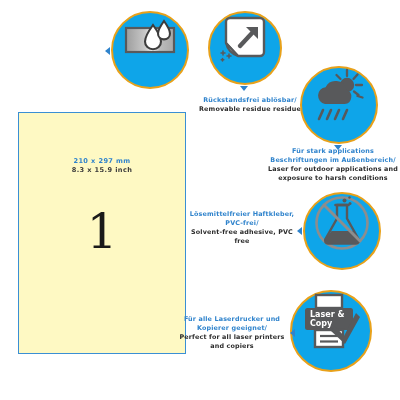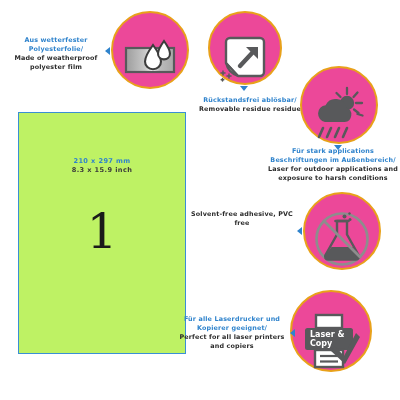--- a/index.html
+++ b/index.html
@@ -10,21 +10,21 @@
     overflow:hidden;
     position:relative;
   }
   .stage{position:absolute;left:0;top:0;width:400px;height:400px;}
 
   
   .sheet{
     position:absolute;
     left:18px;top:112px;width:168px;height:242px;
     border:1.6px solid #3a8fd4;
-    background:#bef264;
+    background:#fef9c3;
     box-sizing:border-box;
   }
   .sheet-dims{
     position:absolute;left:0;right:0;top:44px;
     text-align:center;line-height:1.35;
   }
   .dim-mm{color:#2f83cc;font-size:6.6px;font-weight:bold;letter-spacing:.4px;display:block;}
   .dim-in{color:#3a3a3a;font-size:6.6px;font-weight:bold;letter-spacing:.4px;display:block;}
   .sheet-num{
     position:absolute;left:0;right:0;top:94px;
@@ -33,23 +33,23 @@
     font-family:"DejaVu Serif", serif;
     font-weight:400;
     line-height:1;
   }
 
   
   .circle{
     position:absolute;
     border-radius:50%;
     border:2.2px solid #e8a11a;
-    background:#ec4899;
+    background:#0ea5e9;
     box-sizing:border-box;
-    display:flex;align-items:flex-end;justify-content:center;
+    display:flex;align-items:flex-start;justify-content:center;
   }
   .circle svg{display:block;}
 
   #c-weatherproof{left:111px;top:11px;width:78px;height:78px;}
   #c-removable  {left:208px;top:11px;width:74px;height:74px;}
   #c-outdoor    {left:300px;top:66px;width:78px;height:78px;}
   #c-solvent    {left:303px;top:192px;width:78px;height:78px;}
   #c-laser      {left:290px;top:290px;width:82px;height:82px;}
 
   
@@ -110,24 +110,20 @@
           <stop offset="70%" stop-color="#bdbdbd"></stop>
           <stop offset="100%" stop-color="#a8a8a8"></stop>
         </linearGradient>
       </defs>
       <rect x="3" y="15" width="48" height="24" fill="url(#filmgrad)" stroke="#58595b" stroke-width="2.2"></rect>
       <path d="M30 12 C30 12 22 23 22 28.5 C22 33 25.6 36.2 30 36.2 C34.4 36.2 38 33 38 28.5 C38 23 30 12 30 12 Z" fill="#ffffff" stroke="#3d3d3d" stroke-width="2.1"></path>
       <path d="M41 8 C41 8 35 16.5 35 20.6 C35 24 37.7 26.4 41 26.4 C44.3 26.4 47 24 47 20.6 C47 16.5 41 8 41 8 Z" fill="#ffffff" stroke="#3d3d3d" stroke-width="2.1"></path>
     </svg>
   </div>
   <div class="tri tri-left" id="a-weatherproof"></div>
-  <div class="cap" id="t-weatherproof">
-    <span class="de">Aus wetterfester Polyesterfolie/</span>
-    <span class="en">Made of weatherproof polyester film</span>
-  </div>
 
   <div class="circle" id="c-removable">
     <svg width="50" height="50" viewBox="0 0 50 50">
       <path d="M6 9 a4 4 0 0 1 4-4 h30 a4 4 0 0 1 4 4 v30 a4 4 0 0 1 -4 4 h-22 L6 30 Z" fill="#ffffff" stroke="#58595b" stroke-width="2.4" stroke-linejoin="round"></path>
       <path d="M6 30 L18 43 C12 41 7.5 37 6 30 Z" fill="#9a9a9a" stroke="#58595b" stroke-width="2" stroke-linejoin="round"></path>
       <path d="M20 33 L33 19" stroke="#58595b" stroke-width="4.4" stroke-linecap="round" fill="none"></path>
       <path d="M38 14 L38 26 L26 14 Z" fill="#58595b"></path>
       <g stroke="#58595b" stroke-width="1.5" stroke-linecap="round">
         <line x1="3" y1="38" x2="3" y2="42"></line>
         <line x1="1" y1="40" x2="5" y2="40"></line>
@@ -177,20 +173,21 @@
       <path d="M18.6 37 h20.8 L45.5 45 a3 3 0 0 1 -2.6 4.6 H15.1 a3 3 0 0 1 -2.6 -4.6 Z" fill="#58595b"></path>
       <line x1="22.5" y1="11" x2="35.5" y2="11" stroke="#58595b" stroke-width="2.6" stroke-linecap="round"></line>
       <circle cx="31.5" cy="6.5" r="2" fill="#58595b"></circle>
       <circle cx="37" cy="9.5" r="1.5" fill="#58595b"></circle>
       <circle cx="36.5" cy="3.5" r="1.2" fill="#58595b"></circle>
       <line x1="11" y1="11" x2="47" y2="47" stroke="#8d8d8d" stroke-width="2.8" stroke-linecap="round"></line>
     </svg>
   </div>
   <div class="tri tri-left" id="a-solvent"></div>
   <div class="cap" id="t-solvent">
+    <span class="de">Lösemittelfreier Haftkleber, PVC-frei/</span>
     <span class="en">Solvent-free adhesive, PVC free</span>
   </div>
 
   <div class="circle" id="c-laser">
     <svg width="60" height="58" viewBox="0 0 60 58">
       <rect x="15" y="3" width="26" height="13" fill="#ffffff" stroke="#58595b" stroke-width="2.4"></rect>
       <rect x="4" y="16" width="48" height="22" rx="2.5" fill="#58595b"></rect>
       <rect x="14" y="38" width="28" height="17" fill="#ffffff" stroke="#58595b" stroke-width="2.4"></rect>
       <line x1="19" y1="44" x2="37" y2="44" stroke="#58595b" stroke-width="2.2"></line>
       <line x1="19" y1="49.5" x2="37" y2="49.5" stroke="#58595b" stroke-width="2.2"></line>

